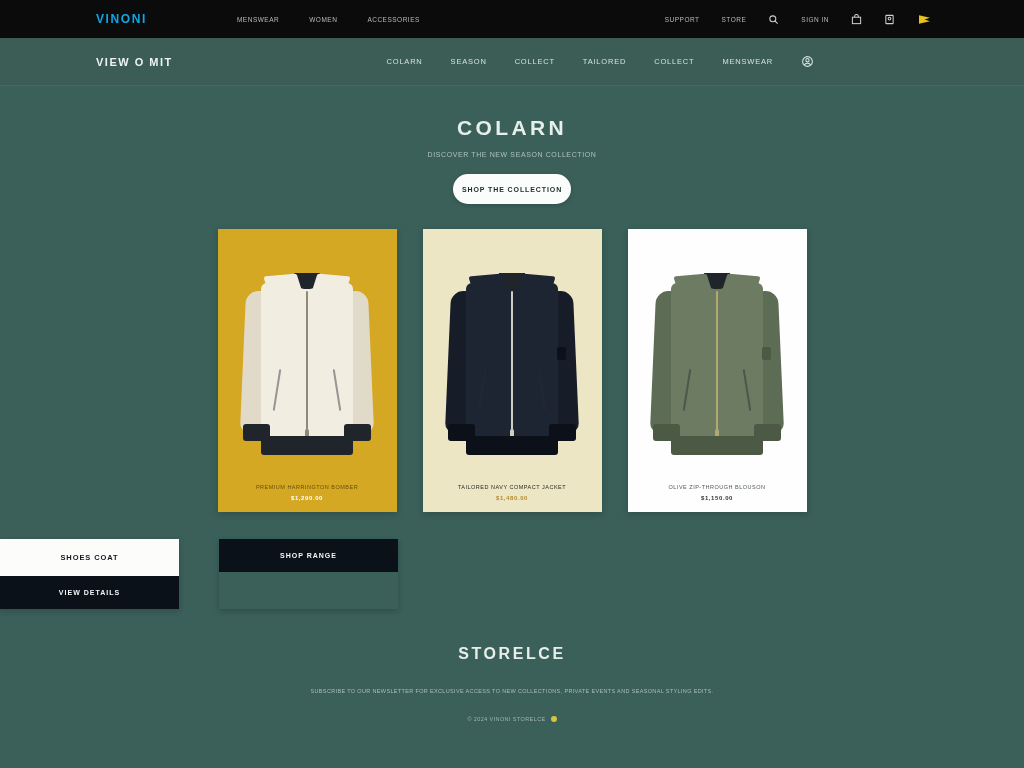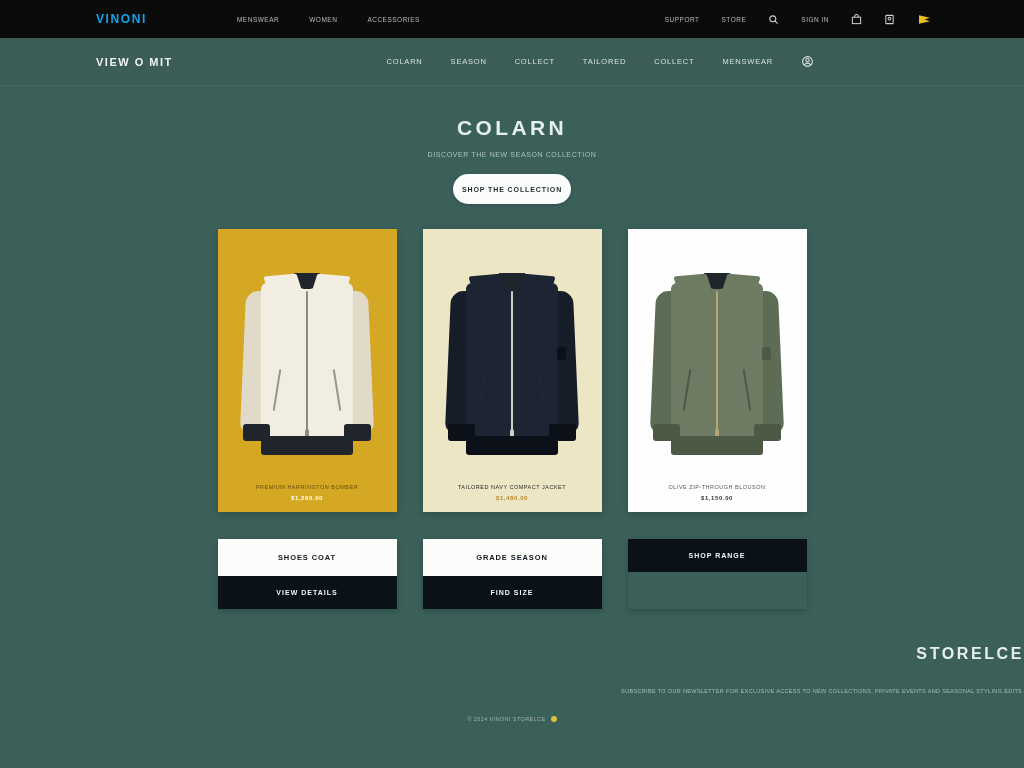--- a/index.html
+++ b/index.html
@@ -149,21 +149,21 @@
   .jk-cuff-l, .jk-cuff-r {
     position:absolute; bottom:20px; width:27px; height:17px; border-radius:3px;
   }
   .jk-cuff-l { left:0; } .jk-cuff-r { right:0; }
   .jk-badge {
     position:absolute; right:10px; top:86px;
     width:9px; height:13px; border-radius:2px;
   }
   
   .info-row {
-    display:flex; justify-content:center; gap:26px;
+    display:flex; justify-content:flex-start; gap:40px;
     margin-top:27px;
   }
   .info-card {
     width:179px; height:70px;
     display:flex; flex-direction:column;
     overflow:hidden; box-shadow:0 2px 6px rgba(0,0,0,.2);
   }
   .info-top {
     flex:1; background:#fcfdfb;
     display:flex; align-items:center; justify-content:center;
@@ -174,21 +174,21 @@
   }
   .info-bottom {
     height:33px; background:#0a1118;
     display:flex; align-items:center; justify-content:center;
   }
   .info-action {
     font-size:7px; font-weight:bold; letter-spacing:1px;
     color:#f2f6f8; filter:blur(.45px); white-space:nowrap;
   }
   
-  .footer { text-align:right; margin-top:36px; }
+  .footer { text-align:center; margin-top:36px; }
   .footer-title {
     font-size:16px; font-weight:bold; letter-spacing:2.6px;
     color:#e8efea; filter:blur(.3px);
   }
   .footer-text {
     margin-top:25px; font-size:5.5px; letter-spacing:.35px;
     color:#a8bdb6; filter:blur(.55px);
   }
   .footer-bottom {
     margin-top:22px; display:flex; align-items:center;
@@ -344,28 +344,20 @@
 <section class="info-row" id="info-row">
     <div class="info-card">
       <div class="info-top">
         <span class="info-title">SHOES COAT</span>
       </div>
       <div class="info-bottom">
         <span class="info-action">VIEW DETAILS</span>
       </div>
     </div>
     <div class="info-card">
-      <div class="info-top">
-        <span class="info-title">GRADE SEASON</span>
-      </div>
-      <div class="info-bottom">
-        <span class="info-action">FIND SIZE</span>
-      </div>
-    </div>
-    <div class="info-card">
       <div class="info-bottom">
         <span class="info-action">SHOP RANGE</span>
       </div>
     </div>
   </section>
 
 <footer class="footer">
   <div class="footer-title">STORELCE</div>
   <div class="footer-text">SUBSCRIBE TO OUR NEWSLETTER FOR EXCLUSIVE ACCESS TO NEW COLLECTIONS, PRIVATE EVENTS AND SEASONAL STYLING EDITS.</div>
   <div class="footer-bottom">

